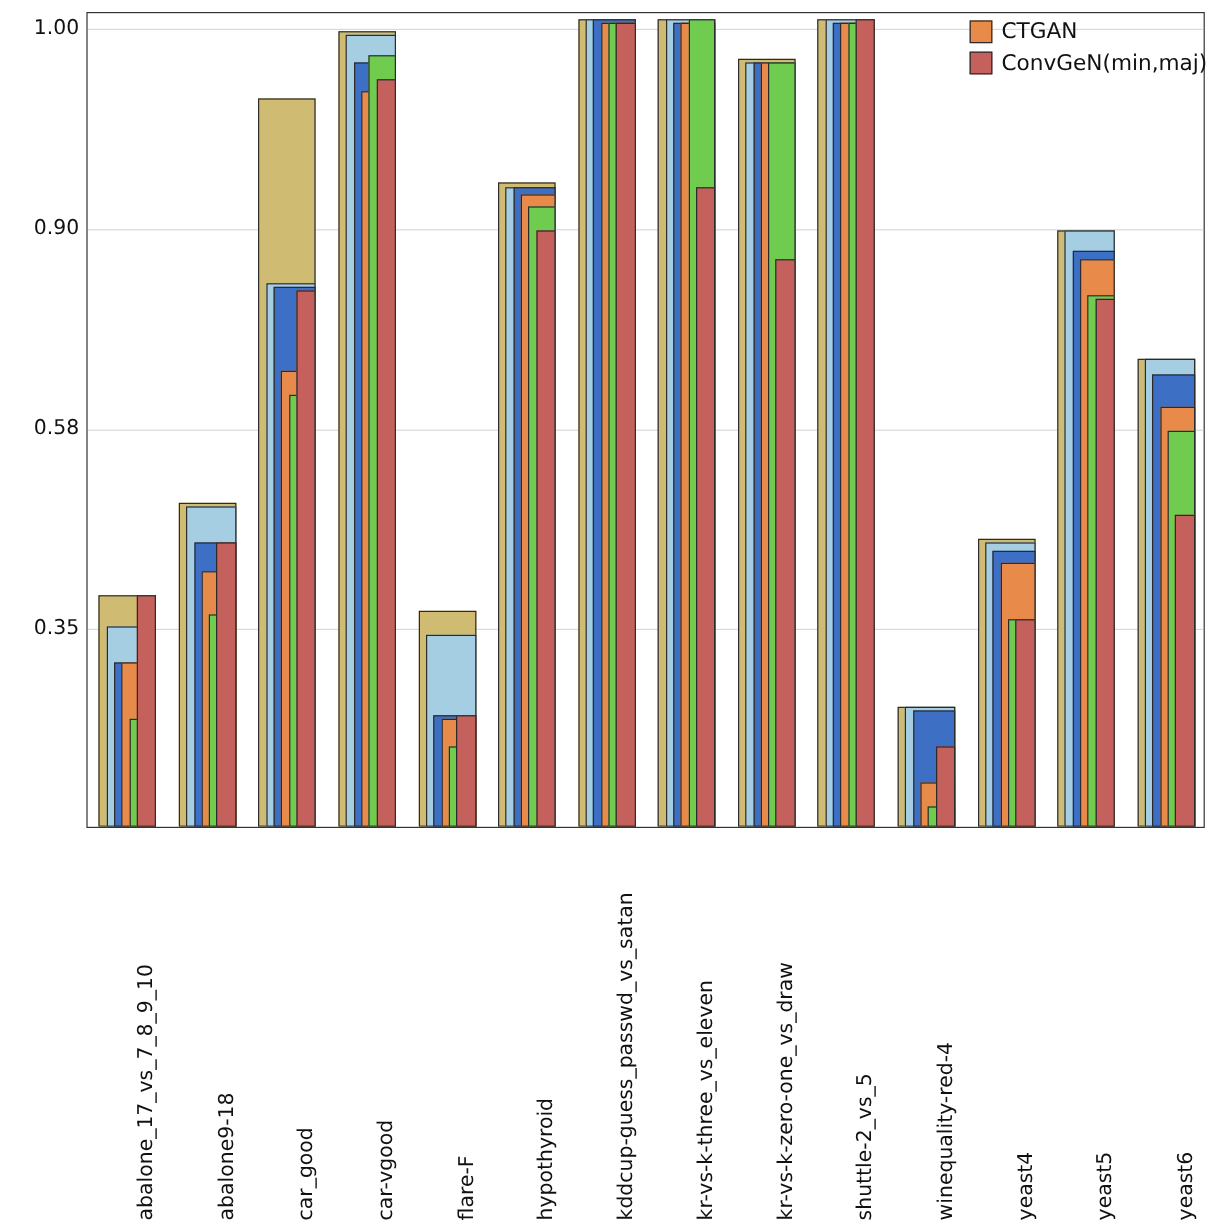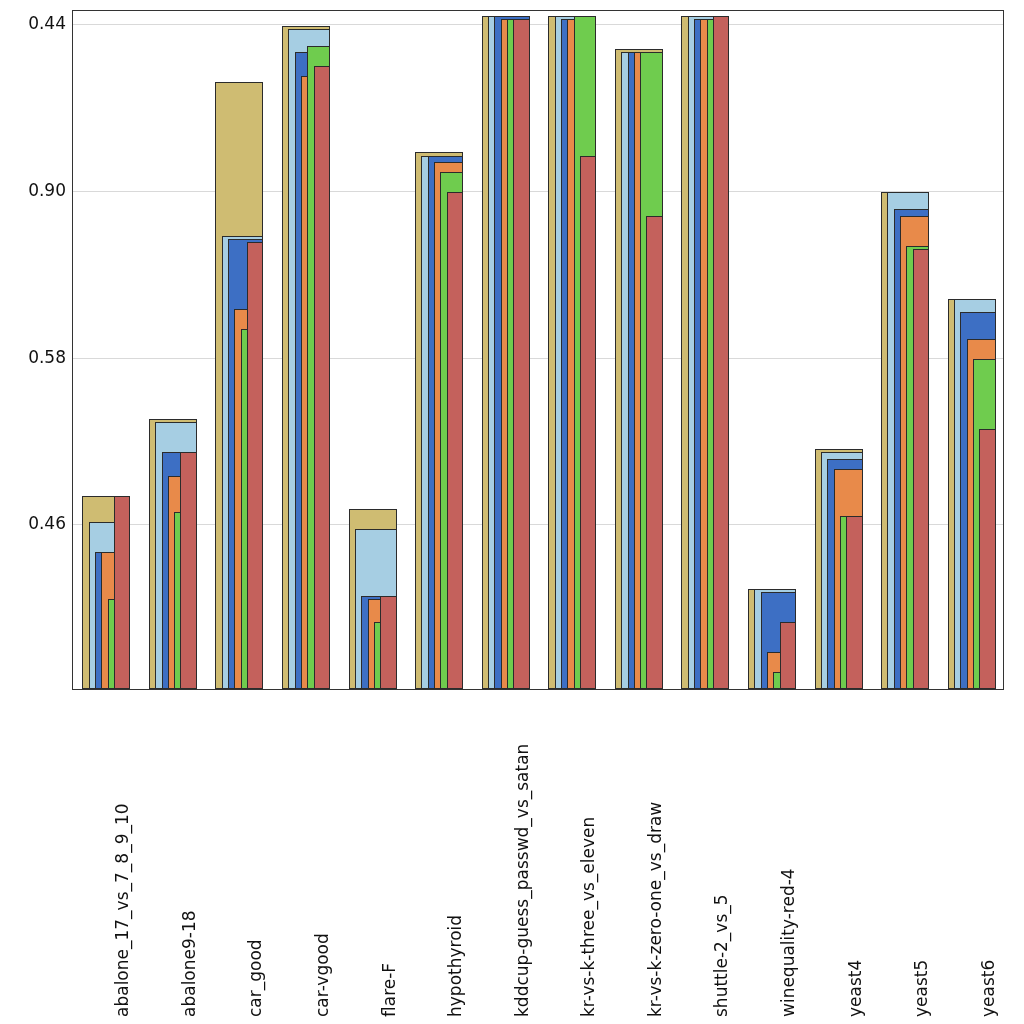--- a/index.html
+++ b/index.html
@@ -113,24 +113,24 @@
     color: #111111;
     white-space: nowrap;
   }
 </style>
 </head>
 <body>
 
 <div id="chart-root">
 
   <div class="y-axis-ticks" id="y-ticks">
-      <div class="ytick-label" style="top: 513.333px;">0.46</div>
+      <div class="ytick-label" style="top: 513.333px;">0.35</div>
       <div class="ytick-label" style="top: 346.667px;">0.58</div>
       <div class="ytick-label" style="top: 180px;">0.90</div>
-      <div class="ytick-label" style="top: 13.3333px;">0.44</div>
+      <div class="ytick-label" style="top: 13.3333px;">1.00</div>
     </div>
 
   <div class="plot-area" id="plot-area">
     <div id="gridlines">
         <div class="gridline" style="top: 513.333px;"></div>
         <div class="gridline" style="top: 346.667px;"></div>
         <div class="gridline" style="top: 180px;"></div>
         <div class="gridline" style="top: 13.3333px;"></div>
       </div>
     <div id="bars-layer">
@@ -243,20 +243,28 @@
           <div class="bar" style="left: 6.30677px; width: 41.6247px; height: 390px; background: rgb(166, 206, 227); z-index: 2;"></div>
           <div class="bar" style="left: 12.6135px; width: 35.3179px; height: 376.667px; background: rgb(61, 111, 196); z-index: 3;"></div>
           <div class="bar" style="left: 18.9203px; width: 29.0111px; height: 350px; background: rgb(232, 138, 74); z-index: 4;"></div>
           <div class="bar" style="left: 25.2271px; width: 22.7044px; height: 330px; background: rgb(111, 204, 78); z-index: 5;"></div>
           <div class="bar" style="left: 31.5338px; width: 16.3976px; height: 260px; background: rgb(196, 97, 92); z-index: 6;"></div>
         </div>
       </div>
   </div>
 
   <div class="legend" id="legend">
+      <div class="legend-row">
+        <span class="legend-swatch" style="background: rgb(232, 138, 74);"></span>
+        <span class="legend-label">CTGAN</span>
+      </div>
+      <div class="legend-row">
+        <span class="legend-swatch" style="background: rgb(196, 97, 92);"></span>
+        <span class="legend-label">ConvGeN(min,maj)</span>
+      </div>
     </div>
 
   <div class="xlabels" id="x-labels">
       <div class="xlabel" style="left: 40.2857px; top: 325px;">abalone_17_vs_7_8_9_10</div>
       <div class="xlabel" style="left: 106.857px; top: 325px;">abalone9-18</div>
       <div class="xlabel" style="left: 173.429px; top: 325px;">car_good</div>
       <div class="xlabel" style="left: 240px; top: 325px;">car-vgood</div>
       <div class="xlabel" style="left: 306.571px; top: 325px;">flare-F</div>
       <div class="xlabel" style="left: 373.143px; top: 325px;">hypothyroid</div>
       <div class="xlabel" style="left: 439.714px; top: 325px;">kddcup-guess_passwd_vs_satan</div>

